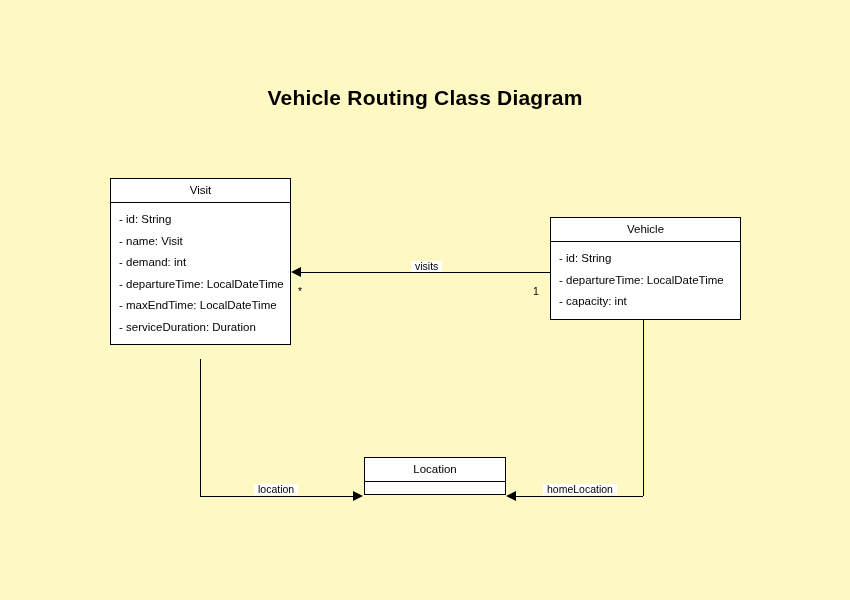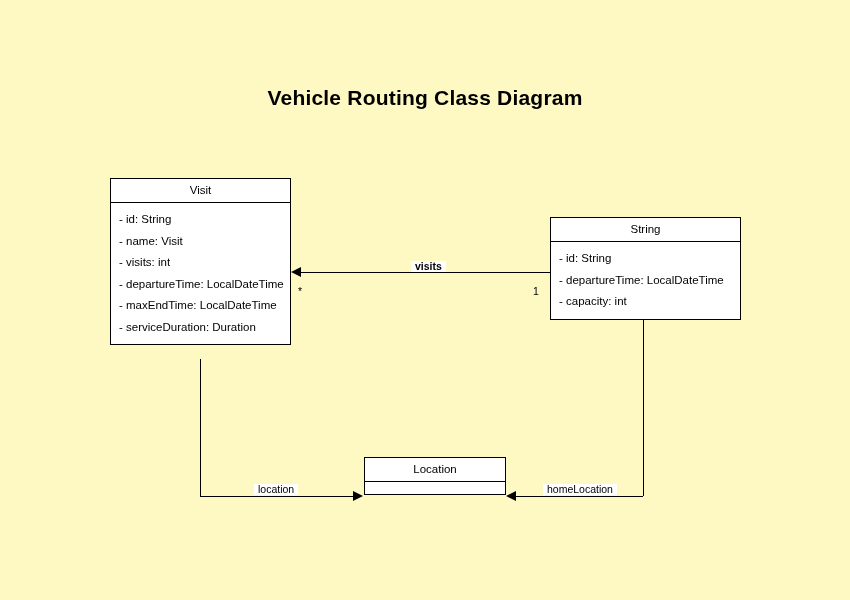--- a/index.html
+++ b/index.html
@@ -120,48 +120,48 @@
 </style>
 </head>
 <body>
 
 <div id="canvas">
 
   <div id="diagram-title">Vehicle Routing Class Diagram</div>
 
   <div class="edge-line edge-h" style="left:293px; top:271.5px; width:257px;"></div>
   <div class="arrow arrow-left" style="left:291px; top:267px;"></div>
-  <div class="edge-label" style="left:411px; top:261px;font-weight:bold;">visits</div>
+  <div class="edge-label" style="left:411px; top:261px;">visits</div>
   <div class="mult-label" style="left:298px; top:286px;">*</div>
   <div class="mult-label" style="left:533px; top:286px;">1</div>
 
   <div class="edge-line edge-v" style="left:199.5px; top:359px; height:137px;"></div>
   <div class="edge-line edge-h" style="left:199.5px; top:495.5px; width:154px;"></div>
   <div class="arrow arrow-right" style="left:353px; top:491px;"></div>
   <div class="edge-label" style="left:254px; top:484px;">location</div>
 
   <div class="edge-line edge-v" style="left:642.5px; top:320px; height:176px;"></div>
   <div class="edge-line edge-h" style="left:516px; top:495.5px; width:127px;"></div>
   <div class="arrow arrow-left" style="left:506px; top:491px;"></div>
   <div class="edge-label" style="left:543px; top:484px;">homeLocation</div>
 
   <div class="uml-class" id="class-visit">
     <div class="uml-class-name">Visit</div>
     <div class="uml-attrs">
       <div class="uml-attr">- id: String</div>
       <div class="uml-attr">- name: Visit</div>
-      <div class="uml-attr">- visits: int</div>
+      <div class="uml-attr">- demand: int</div>
       <div class="uml-attr">- departureTime: LocalDateTime</div>
       <div class="uml-attr">- maxEndTime: LocalDateTime</div>
       <div class="uml-attr">- serviceDuration: Duration</div>
     </div>
   </div>
 
   <div class="uml-class" id="class-vehicle">
-    <div class="uml-class-name">String</div>
+    <div class="uml-class-name">Vehicle</div>
     <div class="uml-attrs">
       <div class="uml-attr">- id: String</div>
       <div class="uml-attr">- departureTime: LocalDateTime</div>
       <div class="uml-attr">- capacity: int</div>
     </div>
   </div>
 
   <div class="uml-class" id="class-location">
     <div class="uml-class-name">Location</div>
     <div class="uml-attrs">

